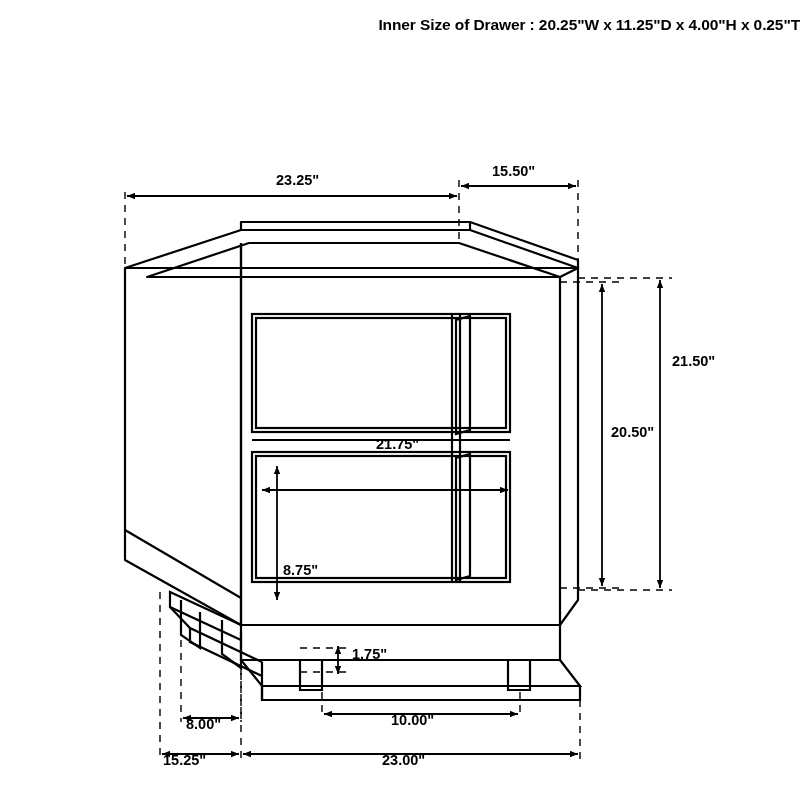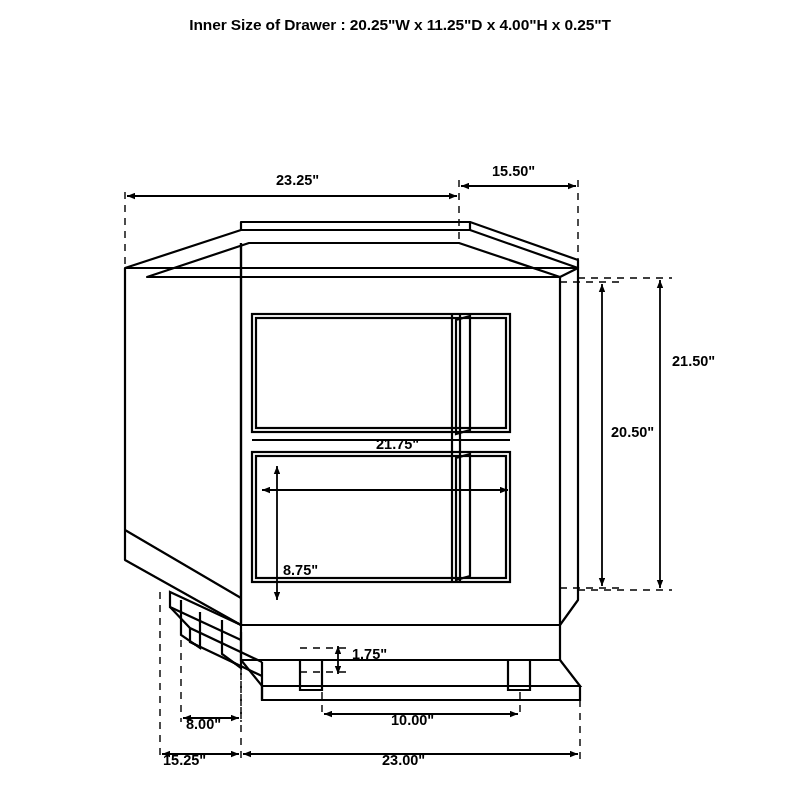--- a/index.html
+++ b/index.html
@@ -18,21 +18,21 @@
   #stage {
     position: relative;
     width: 800px;
     height: 800px;
   }
   #title {
     position: absolute;
     top: 16px;
     left: 0;
     width: 800px;
-    text-align: center;
+    text-align: right;
     font-size: 15.5px;
     font-weight: bold;
     letter-spacing: -0.1px;
     color: #000;
   }
   svg#diagram {
     position: absolute;
     top: 0;
     left: 0;
   }

